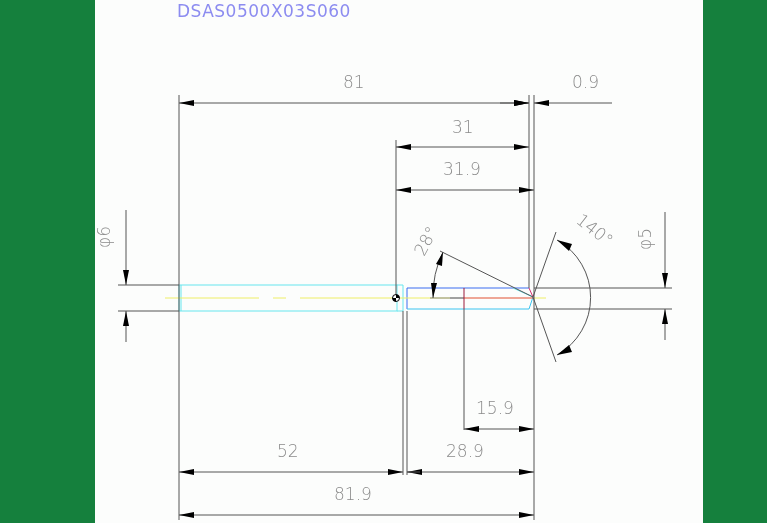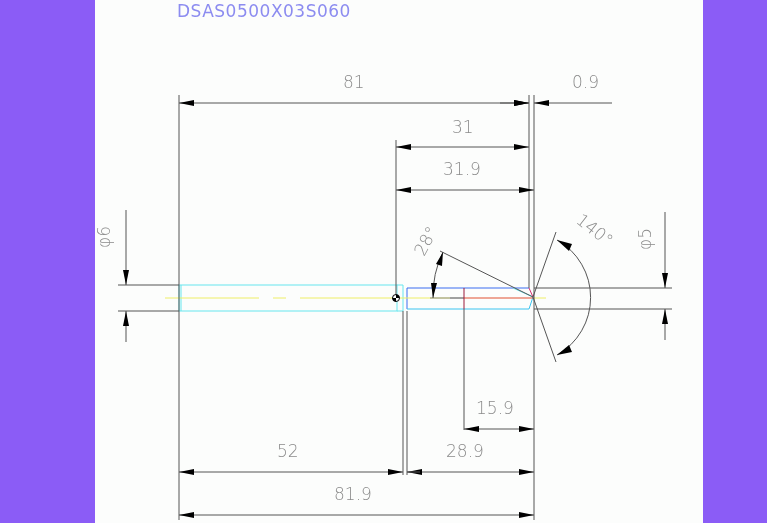--- a/index.html
+++ b/index.html
@@ -1,16 +1,16 @@
 <!DOCTYPE html>
 <html><head>
   <meta charset="utf-8">
   <style>
     html, body { margin: 0; padding: 0; background: #ffffff; }
-    .canvas { position: relative; width: 767px; height: 523px; background: #8b5cf6; overflow: hidden; }
+    .canvas { position: relative; width: 767px; height: 523px; background: #15803d; overflow: hidden; }
     .paper { position: absolute; left: 95px; top: 0; width: 608px; height: 523px; background: #fcfdfc; }
     svg { position: absolute; left: 0; top: 0; }
     .dim-text { font-family: "DejaVu Sans", sans-serif; font-size: 17px; fill: #8a8a8a; font-weight: 200; }
     .title-text { font-family: "DejaVu Sans", sans-serif; font-size: 17px; fill: #8c8cf0; letter-spacing: 0.5px; }
     .dim { stroke: #555555; stroke-width: 1; fill: none; }
     .ext { stroke: #555555; stroke-width: 1; fill: none; }
     .arrow { fill: #000000; }
   </style>
 </head>
 <body>

